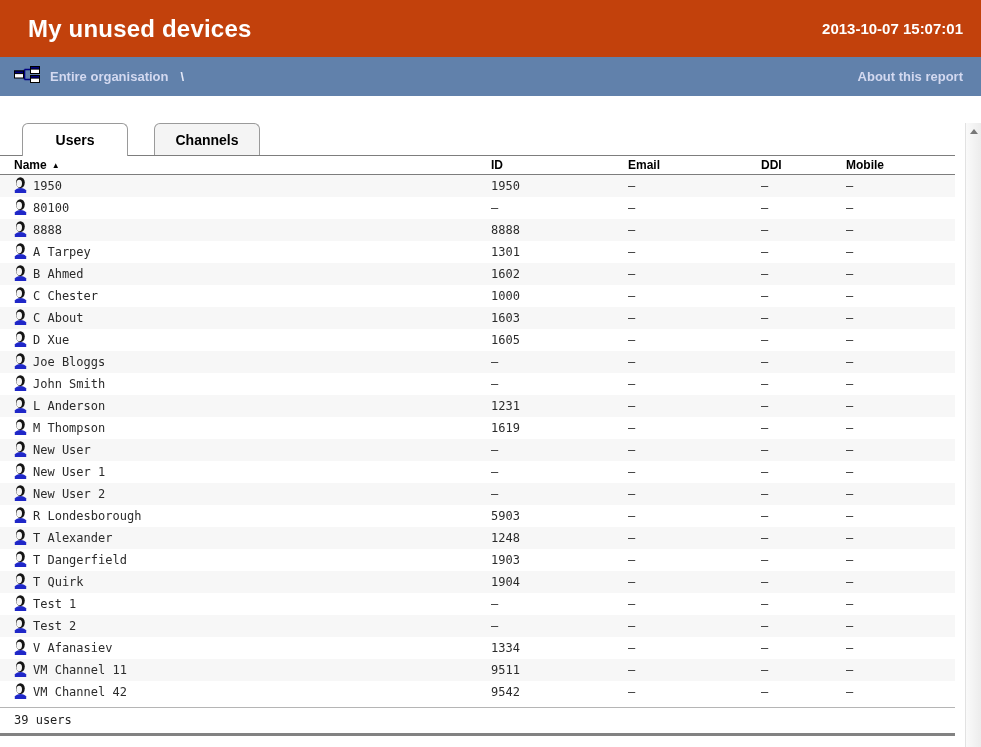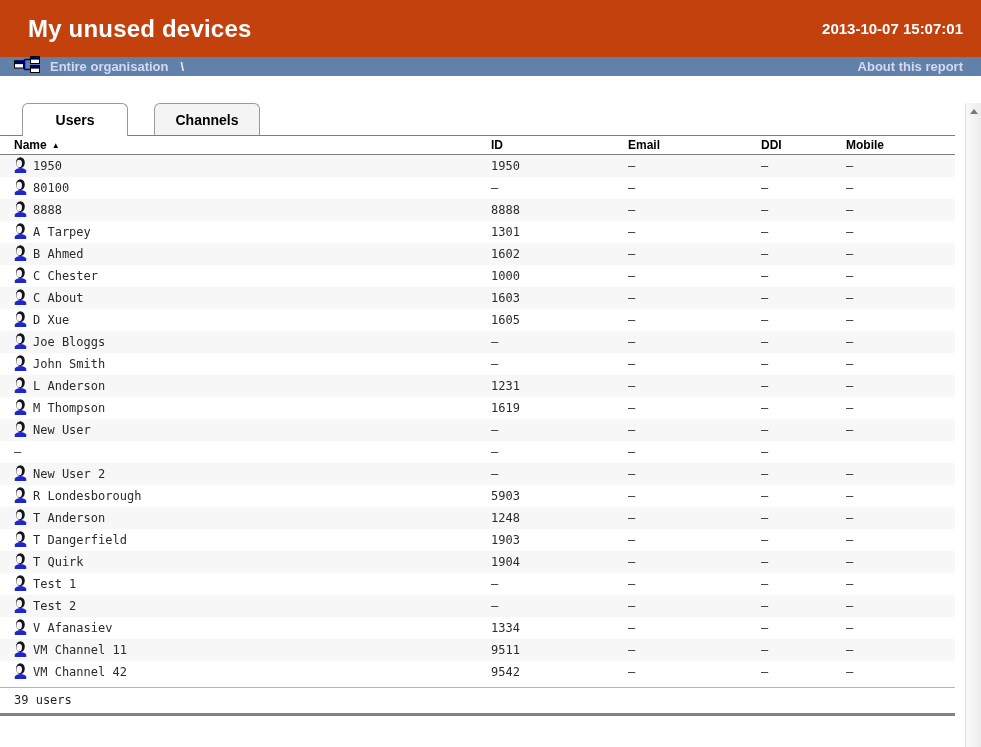--- a/index.html
+++ b/index.html
@@ -6,21 +6,21 @@
   html,body { width:981px; height:747px; overflow:hidden; background:#fff;
               font-family:"Liberation Sans", sans-serif; }
 
   
   .top-bar { height:57px; background:#c2410c; display:flex; align-items:center;
              justify-content:space-between; padding:0 18px 0 28px; }
   .page-title { color:#fff; font-size:24px; font-weight:bold; letter-spacing:.2px; }
   .timestamp  { color:#fff; font-size:15px; font-weight:bold; }
 
   
-  .crumb-bar { height:19px; background:#6181ab; display:flex; align-items:center;
+  .crumb-bar { height:39px; background:#6181ab; display:flex; align-items:center;
                justify-content:space-between; padding:0 18px 0 14px; }
   .crumb-left { display:flex; align-items:center; gap:10px; }
   .crumb-link { color:#d3d9f0; font-size:13px; font-weight:bold; text-decoration:none; cursor:pointer; }
   .crumb-sep  { color:#e6eaf8; font-size:13px; font-weight:bold; margin-left:2px; }
   .about-link { color:#d3d9f0; font-size:13px; font-weight:bold; text-decoration:none; cursor:pointer; }
 
   
   .content { position:relative; height:659px; background:#fff; }
 
   .tabs { display:flex; align-items:flex-end; margin:27px 0 0 22px;
@@ -320,20 +320,30 @@
       </span>
       <span>New User</span>
     </div>
     <div>–</div>
     <div>–</div>
     <div>–</div>
     <div>–</div>
   </div>
 
   <div class="grid-row">
+    <div class="cell-name">
+      <span class="user-ico">
+        <svg width="13" height="16" viewBox="0 0 13 16">
+          <ellipse cx="6.4" cy="5.6" rx="4.4" ry="5.4" fill="#141414"></ellipse>
+          <ellipse cx="5.2" cy="6.5" rx="2.8" ry="3.7" fill="#f5f5f5"></ellipse>
+          <path d="M0.8,16 L0.8,13.6 Q2.4,10.9 6.5,10.9 Q10.6,10.9 12.2,13.6 L12.2,16 Z" fill="#1f27c8"></path>
+        </svg>
+      </span>
+      <span>New User 1</span>
+    </div>
     <div>–</div>
     <div>–</div>
     <div>–</div>
     <div>–</div>
   </div>
 
   <div class="grid-row">
     <div class="cell-name">
       <span class="user-ico">
         <svg width="13" height="16" viewBox="0 0 13 16">
@@ -369,21 +379,21 @@
 
   <div class="grid-row">
     <div class="cell-name">
       <span class="user-ico">
         <svg width="13" height="16" viewBox="0 0 13 16">
           <ellipse cx="6.4" cy="5.6" rx="4.4" ry="5.4" fill="#141414"></ellipse>
           <ellipse cx="5.2" cy="6.5" rx="2.8" ry="3.7" fill="#f5f5f5"></ellipse>
           <path d="M0.8,16 L0.8,13.6 Q2.4,10.9 6.5,10.9 Q10.6,10.9 12.2,13.6 L12.2,16 Z" fill="#1f27c8"></path>
         </svg>
       </span>
-      <span>T Anderson</span>
+      <span>T Alexander</span>
     </div>
     <div>1248</div>
     <div>–</div>
     <div>–</div>
     <div>–</div>
   </div>
 
   <div class="grid-row">
     <div class="cell-name">
       <span class="user-ico">

